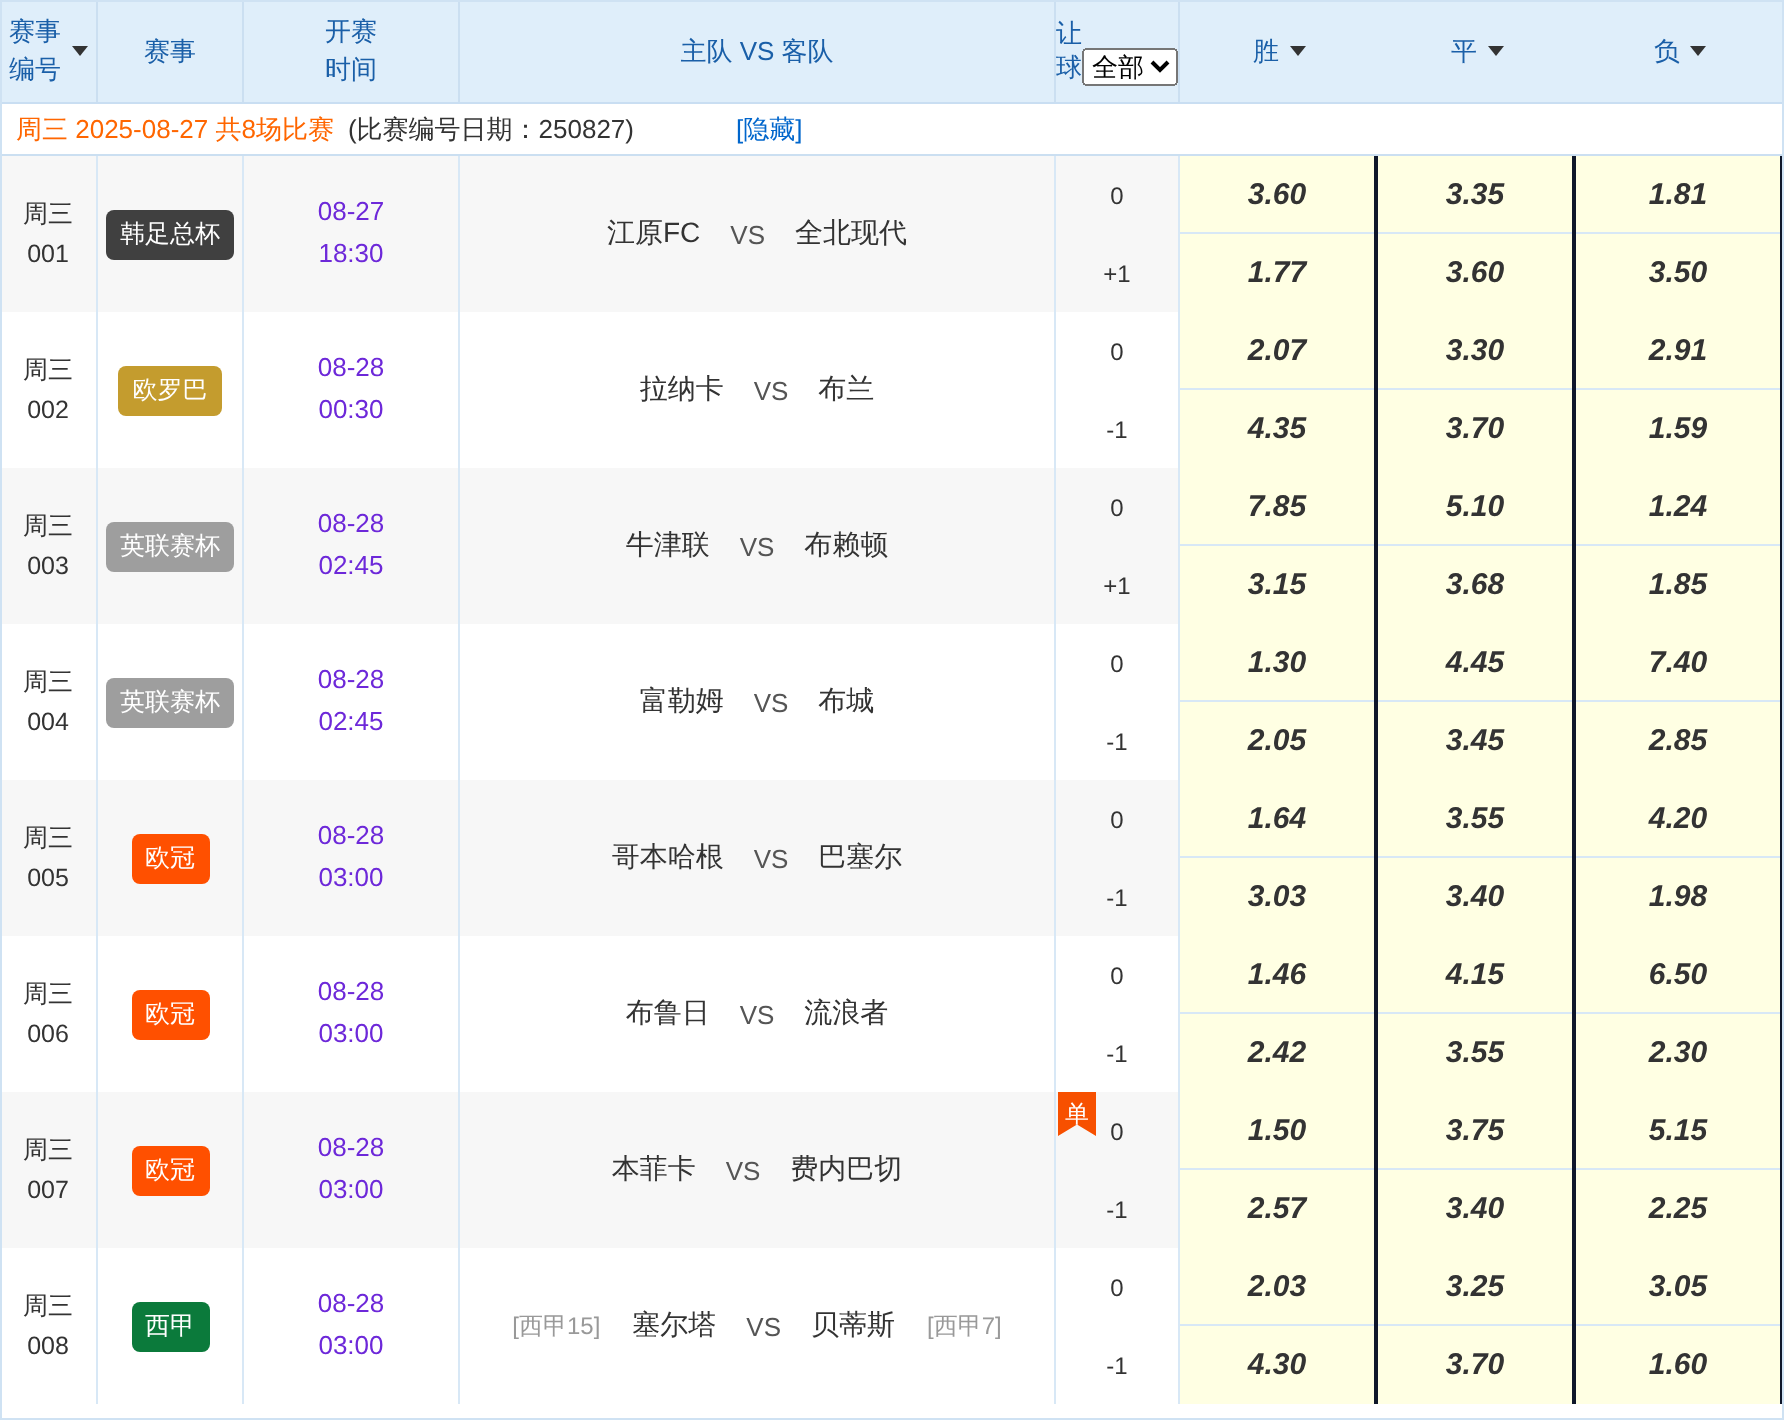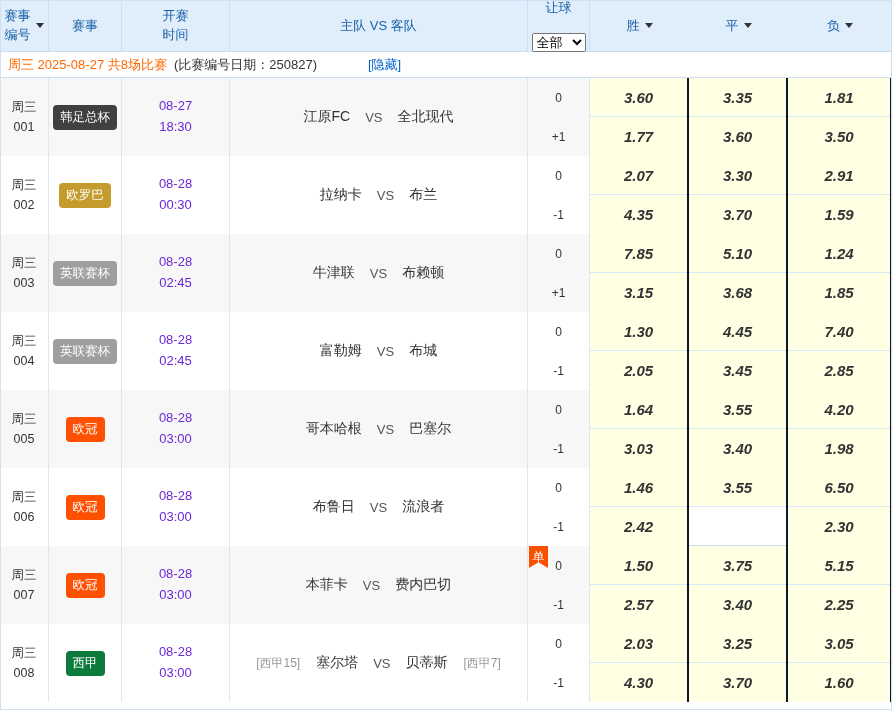--- a/index.html
+++ b/index.html
@@ -8,21 +8,21 @@
   .grid { display:grid; grid-template-columns:49px 73px 108px 298px 62px 99px 99px 104px; }
 
   
   .thead { height:52px; background:#DFEEFA; color:#1A5FA8; font-size:13px;
            border-bottom:1px solid #C9DEF2; }
   .th { display:flex; align-items:center; justify-content:center; border-right:1px solid #CBDFF1; }
   .th.no-sep { border-right:none; }
   .two-line { display:flex; flex-direction:column; align-items:center; line-height:1.45; }
   .sort-arrow { width:0; height:0; border-left:4px solid transparent; border-right:4px solid transparent;
                 border-top:5px solid #333; display:inline-block; margin-left:5px; }
-  .c-handicap-h { flex-direction:column; line-height:1.3;align-items:center; }
+  .c-handicap-h { line-height:1.3;align-items:center; }
   .c-handicap-h select { margin-top:16px; font-size:13px; width:54px; font-family:inherit; }
 
   
   .subheader { height:26px; display:flex; align-items:center; gap:7px; padding-left:8px;
                font-size:13px; background:#fff; border-bottom:1px solid #CBDFF1; }
   .txt-orange { color:var(--orange,#FF6600); }
   .txt-dark { color:#333; }
   .txt-link { color:var(--link,#0066CC); cursor:pointer; text-decoration:none;padding-left:44px; }
 
   
@@ -307,20 +307,21 @@
     <div class="cell plain c-handicap">
 
       <div class="half">0</div>
       <div class="half">-1</div>
     </div>
     <div class="cell c-odds">
       <div class="half">1.46</div>
       <div class="half">2.42</div>
     </div>
     <div class="cell c-odds">
+      <div class="half">4.15</div>
       <div class="half">3.55</div>
     </div>
     <div class="cell c-odds">
       <div class="half">6.50</div>
       <div class="half">2.30</div>
     </div>
   </div>
       <div class="row grid alt has-dan">
     <div class="cell plain c-no">
       <div>周三</div>

